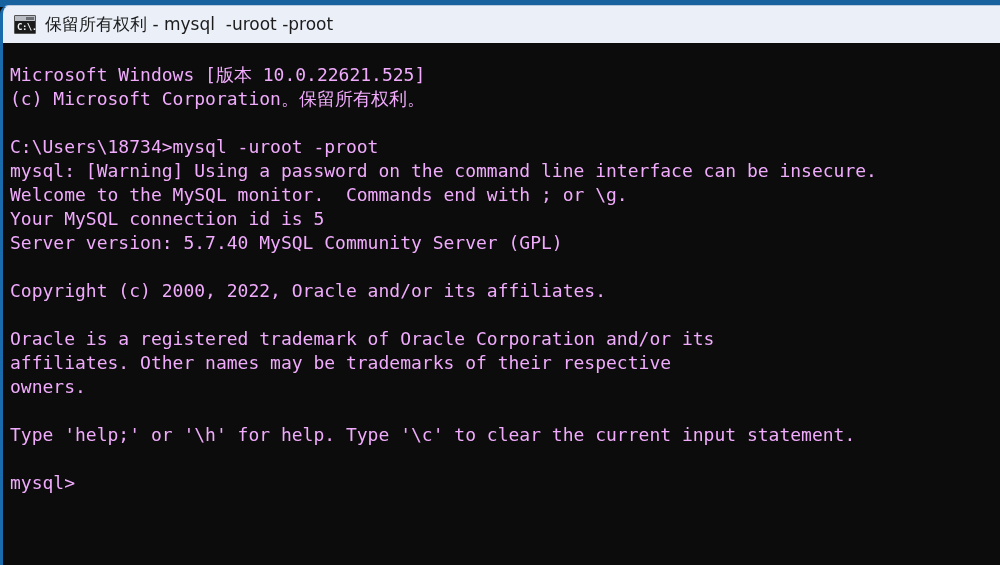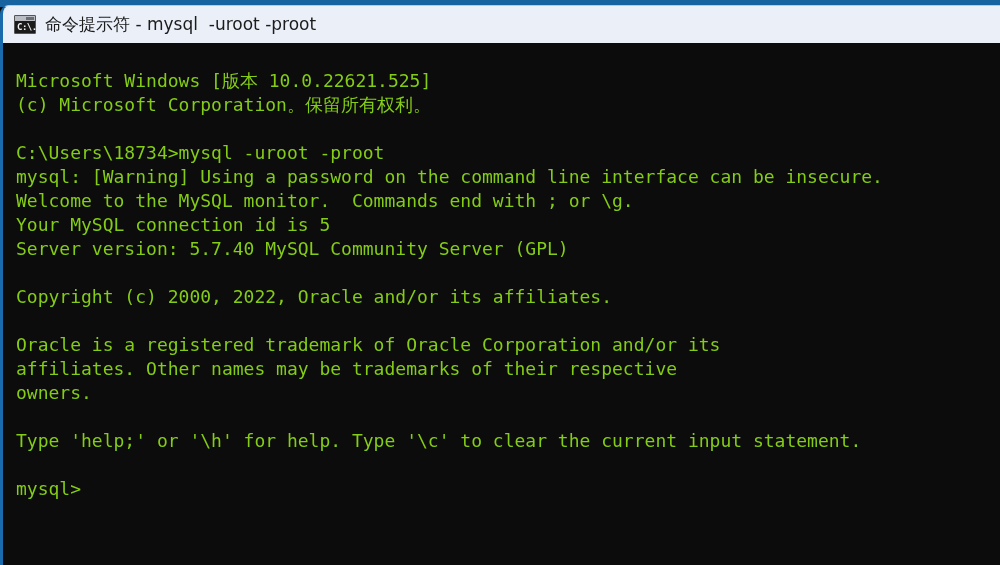--- a/index.html
+++ b/index.html
@@ -96,26 +96,26 @@
     position: absolute;
     left: 0; top: 43px;
     width: 1000px;
     height: 522px;
     background: #0c0c0c;
     border-left: 3px solid #1a6bab;
     box-sizing: border-box;
     overflow: hidden;
   }
   .console-text {
-    margin: 12px;
+    margin: 6px;
     padding: 14px 0 0 0;
     font-family: "DejaVu Sans Mono", "Liberation Mono", monospace;
     font-size: 18px;
     line-height: 24px;
-    color: #84cc16;
+    color: #f0abfc;
     white-space: pre;
     letter-spacing: 0px;
   }
   .console-line {
     display: block;
     height: 24px;
     padding-left: 1px;
   }
 
   
@@ -136,21 +136,21 @@
 <div id="app">
 
   <div class="win-topstrip"></div>
 
   <div class="titlebar">
     <div class="titlebar-inner">
       <span class="cmd-icon">
         <span class="bar"></span>
         <span class="glyph">C:\.</span>
       </span>
-      <span class="title-text">命令提示符 - mysql  -uroot -proot</span>
+      <span class="title-text">保留所有权利 - mysql  -uroot -proot</span>
     </div>
   </div>
 
   <div class="console">
     <pre class="console-text"><span class="console-line">Microsoft Windows [版本 10.0.22621.525]</span><span class="console-line">(c) Microsoft Corporation。保留所有权利。</span><span class="console-line"></span><span class="console-line">C:\Users\18734&gt;mysql -uroot -proot</span><span class="console-line">mysql: [Warning] Using a password on the command line interface can be insecure.</span><span class="console-line">Welcome to the MySQL monitor.  Commands end with ; or \g.</span><span class="console-line">Your MySQL connection id is 5</span><span class="console-line">Server version: 5.7.40 MySQL Community Server (GPL)</span><span class="console-line"></span><span class="console-line">Copyright (c) 2000, 2022, Oracle and/or its affiliates.</span><span class="console-line"></span><span class="console-line">Oracle is a registered trademark of Oracle Corporation and/or its</span><span class="console-line">affiliates. Other names may be trademarks of their respective</span><span class="console-line">owners.</span><span class="console-line"></span><span class="console-line">Type 'help;' or '\h' for help. Type '\c' to clear the current input statement.</span><span class="console-line"></span><span class="console-line">mysql&gt;</span></pre>
   </div>
 
 
 </div>
 

